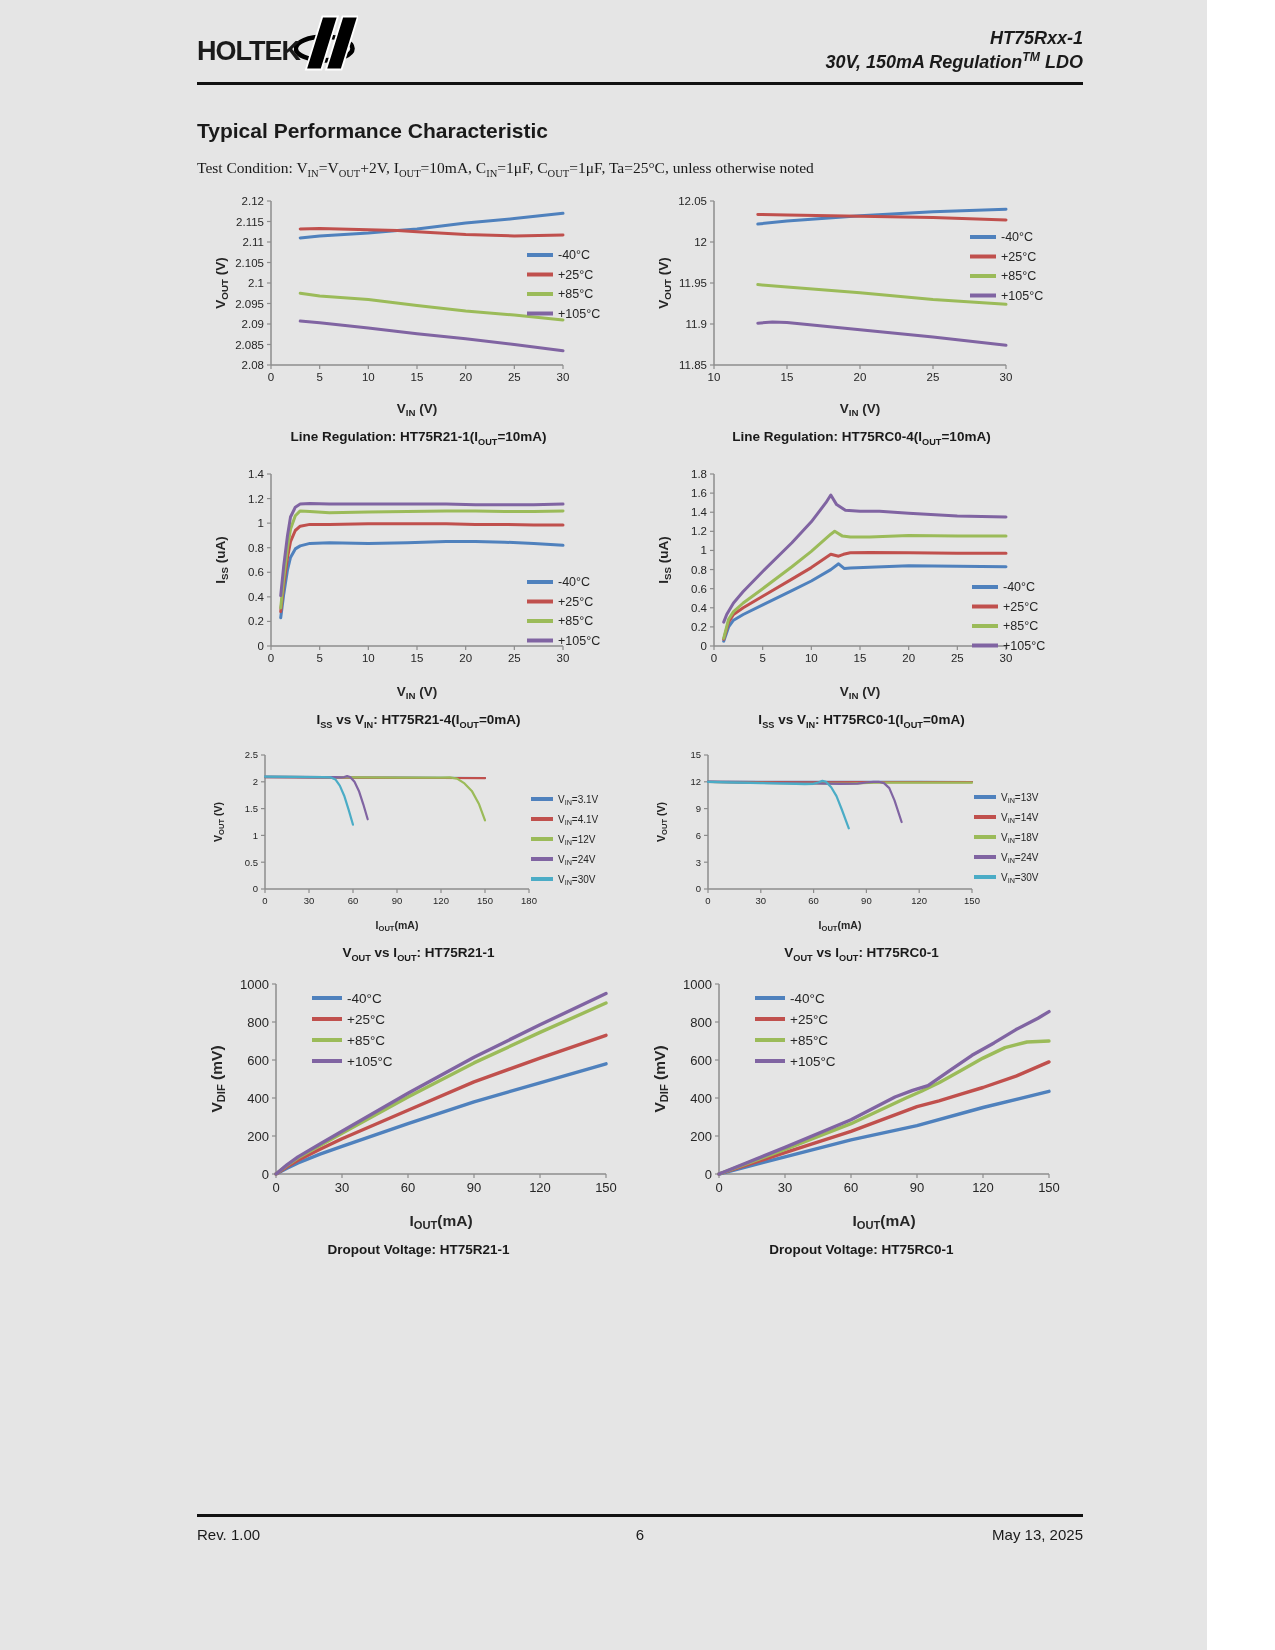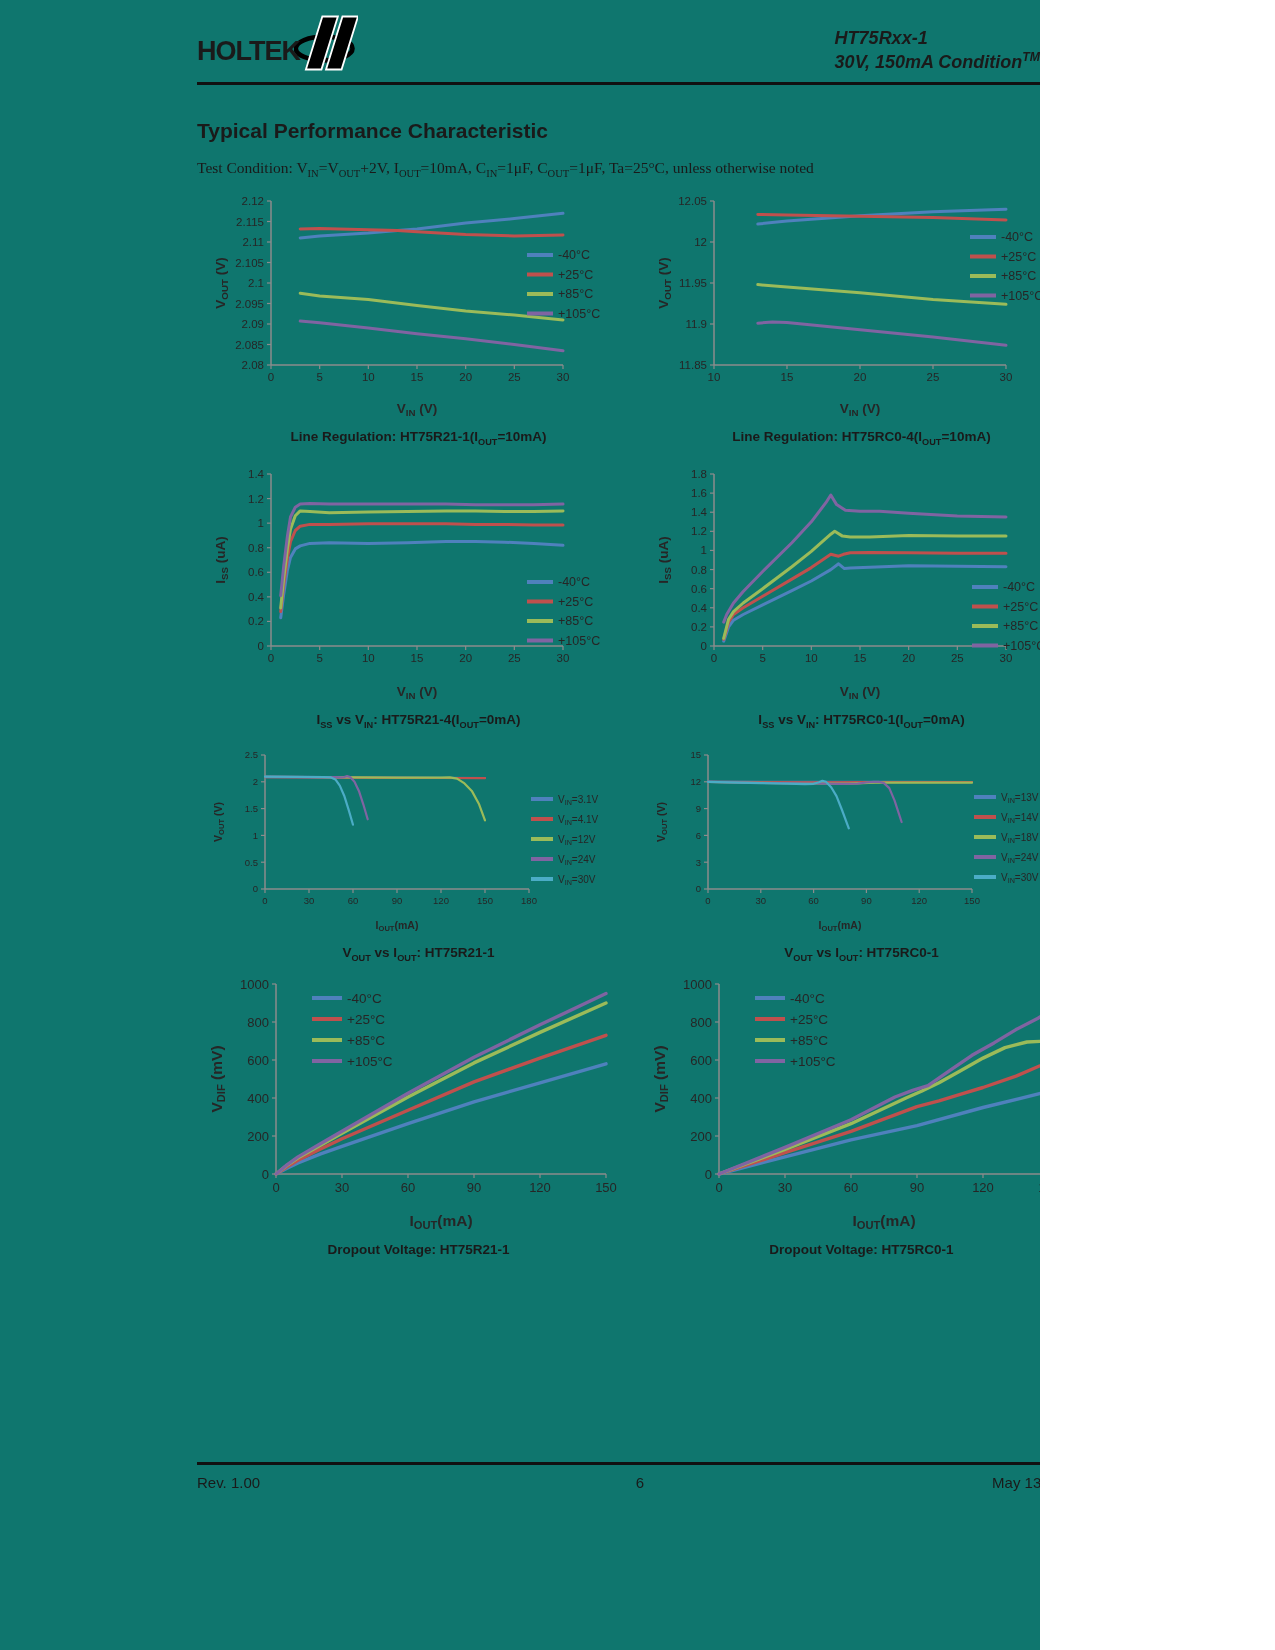--- a/index.html
+++ b/index.html
@@ -1,41 +1,41 @@
 <!DOCTYPE html>
 <html><head>
 <meta charset="utf-8">
 <style>
   html,body{margin:0;padding:0;background:#fff;}
-  .page{position:relative;width:1040px;height:1650px;background:#0f766e;overflow:hidden;
+  .page{position:relative;width:1207px;height:1650px;background:#e5e5e5;overflow:hidden;
         font-family:"Liberation Sans",sans-serif;color:#1a1a1a;}
   .content{position:absolute;left:197px;top:0;width:886px;}
   
   .hdr{display:flex;justify-content:space-between;align-items:flex-end;padding-top:26px;}
   .logo{display:flex;align-items:center;}
   .logo-text{font-size:27px;font-weight:bold;letter-spacing:-1px;transform:scaleY(1.05);}
   .logo-ico{margin-left:-6px;margin-top:-12px;}
-  .hdr-right{font-style:italic;font-weight:bold;font-size:18px;line-height:1.3;padding-bottom:2px;}
+  .hdr-right{text-align:right;font-style:italic;font-weight:bold;font-size:18px;line-height:1.3;padding-bottom:2px;}
   .hdr-rule{height:3px;background:#111;margin-top:6px;}
   
   .sec-title{margin-top:34px;font-size:21px;font-weight:bold;}
   .testcond{margin-top:16px;font-family:"Liberation Serif",serif;font-size:15.5px;}
   sub{font-size:68%;line-height:0;}
   sup{font-size:68%;line-height:0;}
   
   .charts{margin-top:14px;display:grid;grid-template-columns:443px 443px;}
   .cell{display:flex;flex-direction:column;align-items:center;}
   .cap{font-size:13.5px;font-weight:bold;text-align:center;margin-top:6px;}
   .cell.r1{padding-bottom:20px;}
   .cell.r2{padding-bottom:16px;}
   .cell.r3{padding-bottom:14px;}
   .cell.r4{padding-bottom:10px;}
   svg text{fill:#262626;}
   
-  .ftr{position:absolute;left:197px;top:1462px;width:886px;border-top:3px solid #111;
+  .ftr{position:absolute;left:197px;top:1514px;width:886px;border-top:3px solid #111;
        display:flex;justify-content:space-between;padding-top:9px;font-size:15px;}
   .ftr .pg{position:absolute;left:0;right:0;text-align:center;}
 </style>
 </head>
 <body>
 
 <div class="page">
   <div class="content">
     <div class="hdr">
       <div class="logo">
@@ -43,21 +43,21 @@
         <span class="logo-ico">
           <svg width="64" height="58" viewBox="0 0 70 60">
             <ellipse cx="33" cy="36" rx="31" ry="13" fill="none" stroke="#000" stroke-width="5"></ellipse>
             <path d="M31 1 L48 1 L30 59 L13 59 Z" fill="#000" stroke="#fff" stroke-width="2"></path>
             <path d="M53 1 L70 1 L52 59 L35 59 Z" fill="#000" stroke="#fff" stroke-width="2"></path>
           </svg>
         </span>
       </div>
       <div class="hdr-right">
         <div>HT75Rxx-1</div>
-        <div><span>30V, 150mA Condition</span><sup>TM</sup><span> LDO</span></div>
+        <div><span>30V, 150mA Regulation</span><sup>TM</sup><span> LDO</span></div>
       </div>
     </div>
     <div class="hdr-rule"></div>
 
     <div class="sec-title">Typical Performance Characteristic</div>
     <div class="testcond"><span>Test Condition: V</span><sub>IN</sub><span>=V</span><sub>OUT</sub><span>+2V, I</span><sub>OUT</sub><span>=10mA, C</span><sub>IN</sub><span>=1μF, C</span><sub>OUT</sub><span>=1μF, Ta=25°C, unless otherwise noted</span></div>
 
     <div class="charts">
       <div class="cell r1">
         <div class="chart-box"><svg width="420" height="228" viewBox="0 0 420 228">

